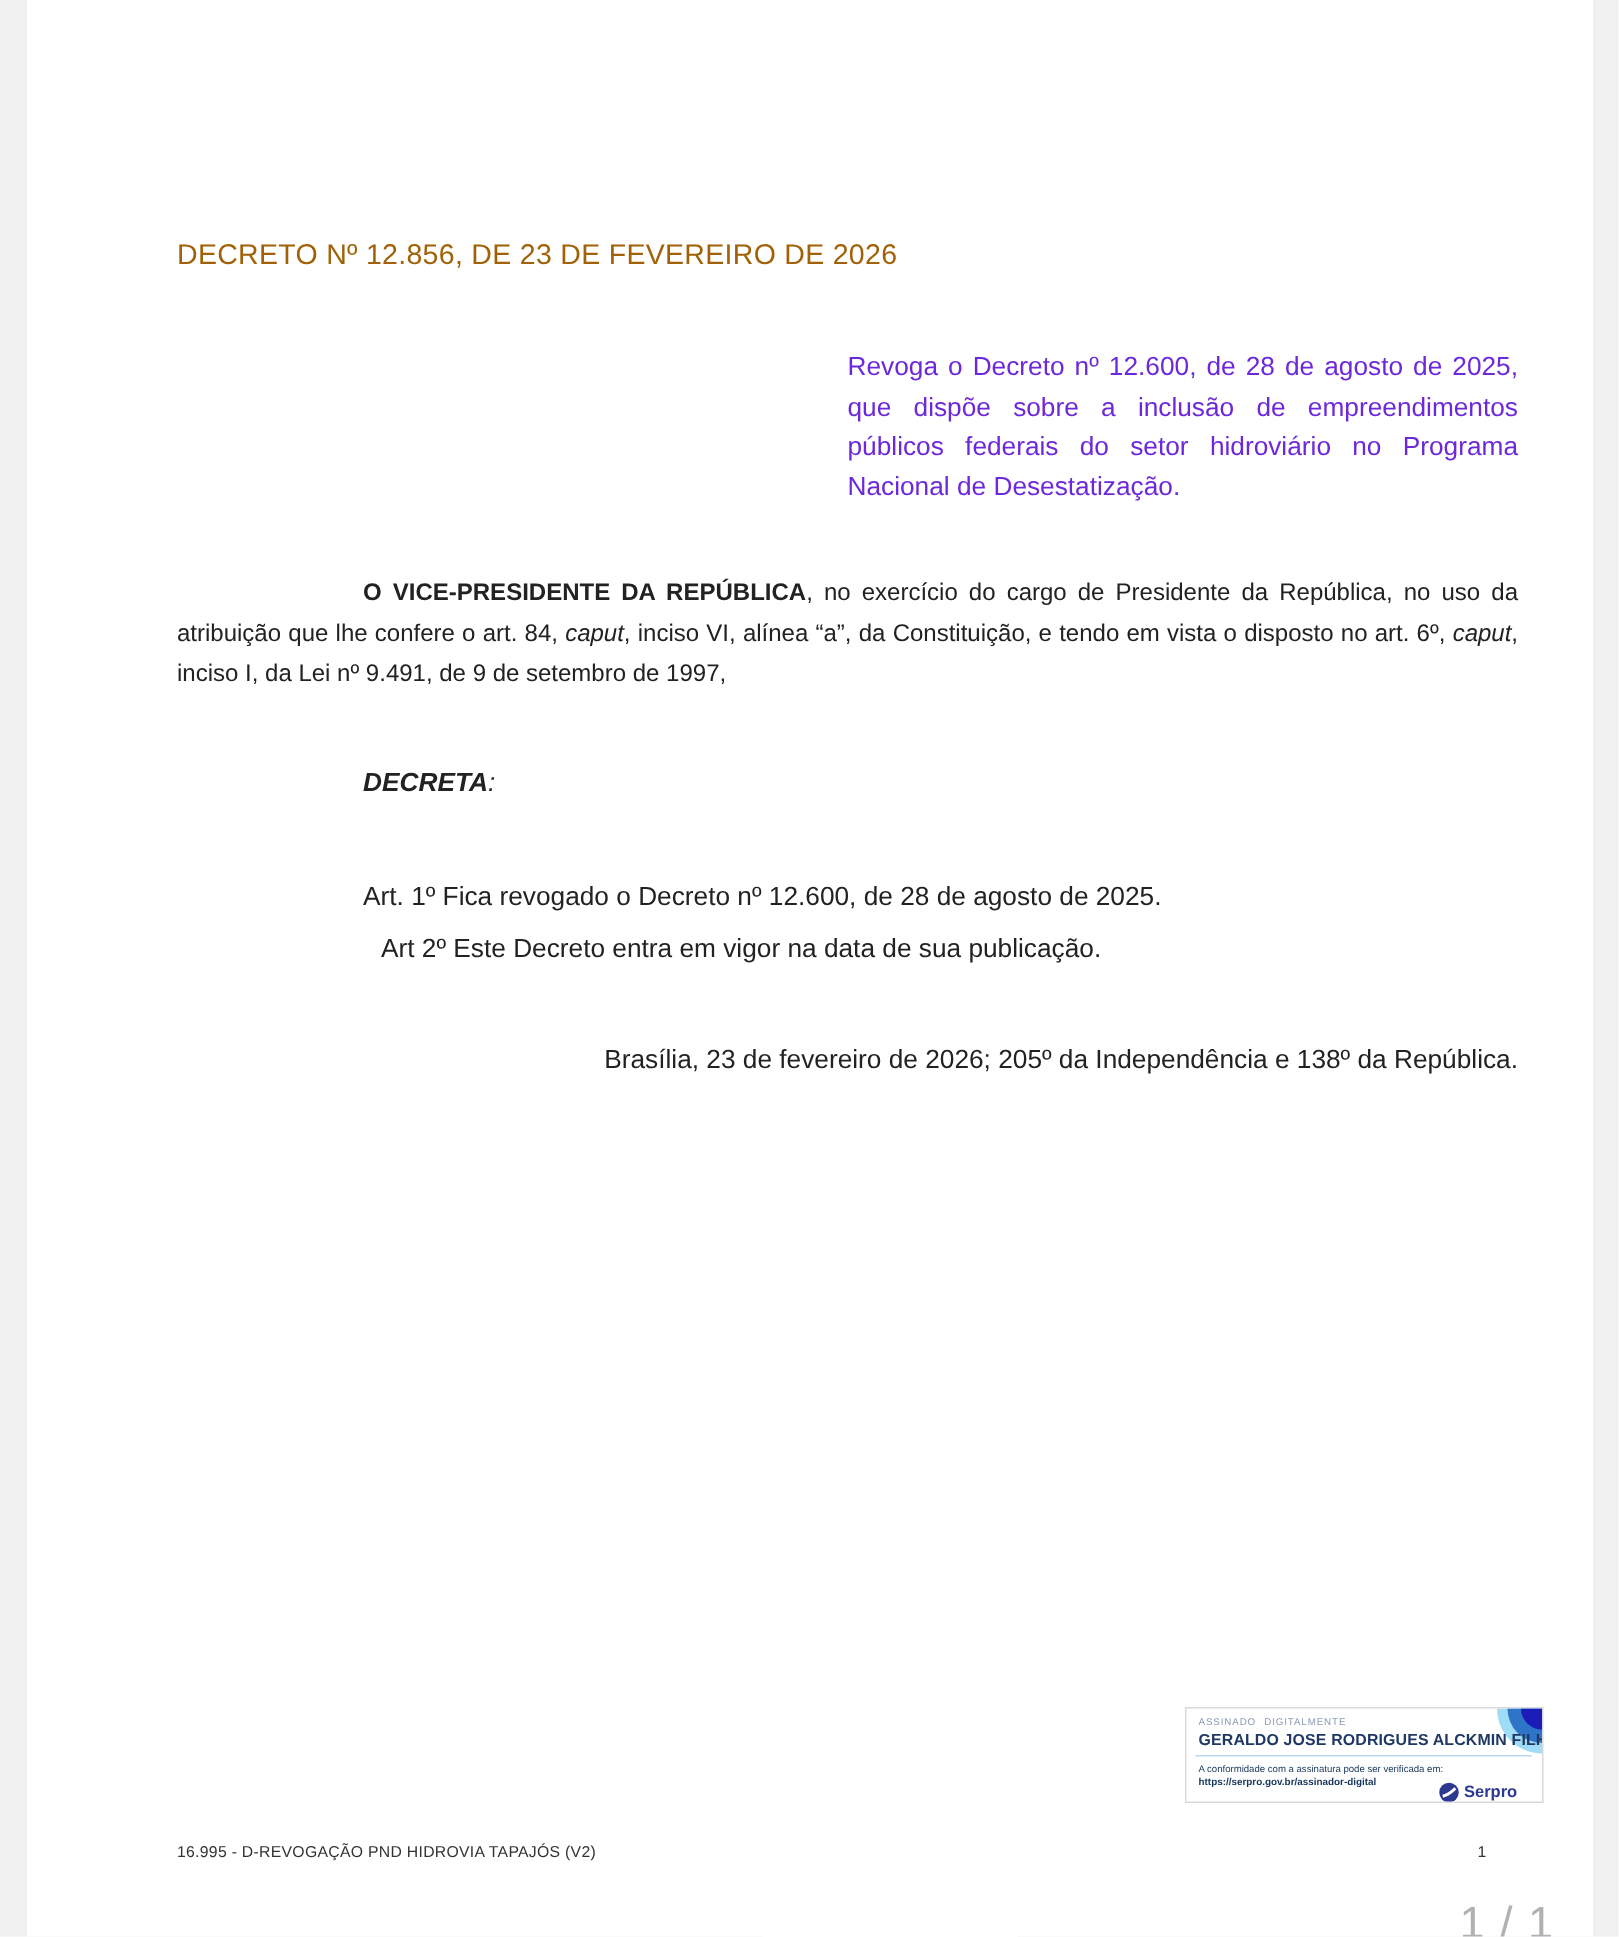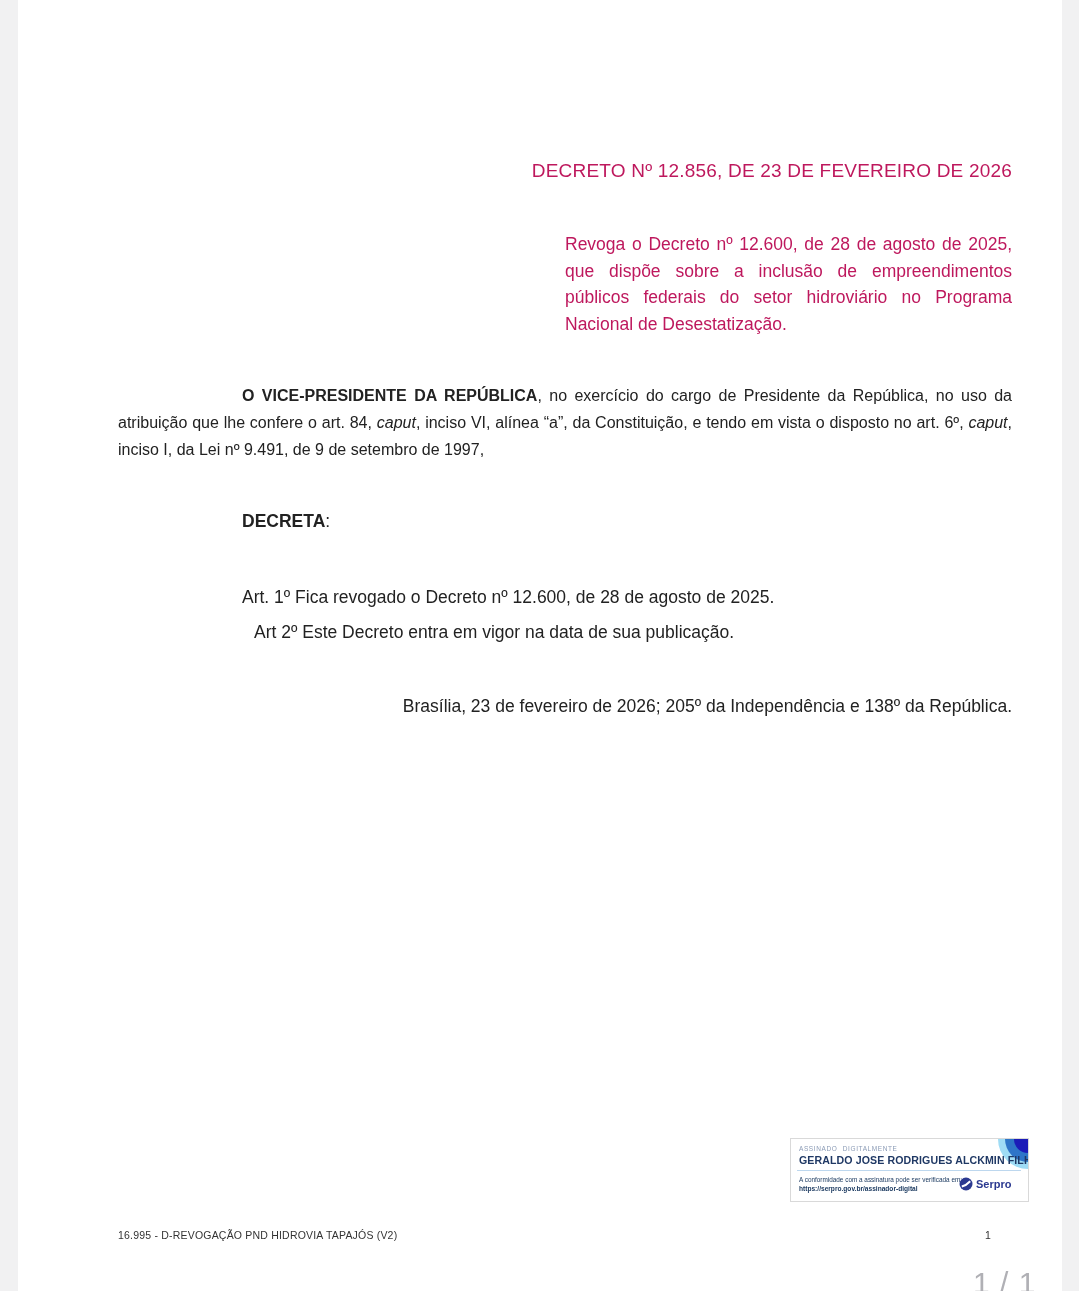--- a/index.html
+++ b/index.html
@@ -14,29 +14,29 @@
   .page{
     position:absolute;
     left:18px;top:0;
     width:1044px;height:1291px;
     background:#ffffff;
   }
   .abs{position:absolute;}
   .doc-title{
     top:160px;left:100px;width:894px;
     font-size:19px;
-    text-align:right;
-    color:#be185d;
+    text-align:left;
+    color:#a16207;
     letter-spacing:0.2px;
   }
   .epigraph{
     top:231px;left:547px;width:447px;
     font-size:17.5px;line-height:26.5px;
     text-align:justify;
-    color:#be185d;
+    color:#6d28d9;
   }
   .preamble{
     top:382px;left:100px;width:894px;
     font-size:16px;line-height:27px;
     text-align:justify;
     text-indent:124px;
     color:#222;
   }
   .para{
     left:224px;width:770px;
@@ -68,21 +68,21 @@
   }
   .sig-verify{
     position:absolute;top:37px;left:8px;z-index:2;
     font-size:6.4px;
   }
   .sig-url{
     position:absolute;top:46px;left:8px;z-index:2;
     font-size:6.6px;font-weight:bold;
   }
   .sig-logo{
-    position:absolute;top:38px;left:168px;z-index:2;
+    position:absolute;top:49px;left:168px;z-index:2;
     display:flex;align-items:center;gap:3px;
   }
   .sig-logo-text{
     font-size:11px;font-weight:bold;
   }
   .footer-left{
     top:1229px;left:100px;
     font-size:10.5px;color:#333;
     letter-spacing:0.2px;
   }
@@ -104,21 +104,21 @@
 
 <div class="screen">
   <div class="page">
 
     <div class="abs doc-title">DECRETO Nº 12.856, DE 23 DE FEVEREIRO DE 2026</div>
 
     <div class="abs epigraph">Revoga o Decreto nº 12.600, de 28 de agosto de 2025, que dispõe sobre a inclusão de empreendimentos públicos federais do setor hidroviário no Programa Nacional de Desestatização.</div>
 
     <div class="abs preamble"><span class="bold">O VICE-PRESIDENTE DA REPÚBLICA</span><span>, no exercício do cargo de Presidente da República, no uso da atribuição que lhe confere o art. 84, </span><em>caput</em><span>, inciso VI, alínea “a”, da Constituição, e tendo em vista o disposto no art. 6º, </span><em>caput</em><span>, inciso I, da Lei nº 9.491, de 9 de setembro de 1997,</span></div>
 
-    <div class="abs para" style="top:508px;"><span class="bold">DECRETA</span><span>:</span></div>
+    <div class="abs para" style="top:508px;font-style:italic;"><span class="bold">DECRETA</span><span>:</span></div>
 
     <div class="abs para" style="top:584px;">Art. 1º  Fica revogado o Decreto nº 12.600, de 28 de agosto de 2025.</div>
 
     <div class="abs para" style="top:619px;margin-left:12px;">Art 2º  Este Decreto entra em vigor na data de sua publicação.</div>
 
     <div class="abs para" style="top:693px;text-align:right;">Brasília, 23 de fevereiro de 2026; 205º da Independência e 138º da República.</div>
 
     <div class="abs sig-box">
       <div class="sig-corner light" style="background: rgb(159, 220, 245);"></div>
       <div class="sig-corner mid" style="background: rgb(46, 117, 200);"></div>

